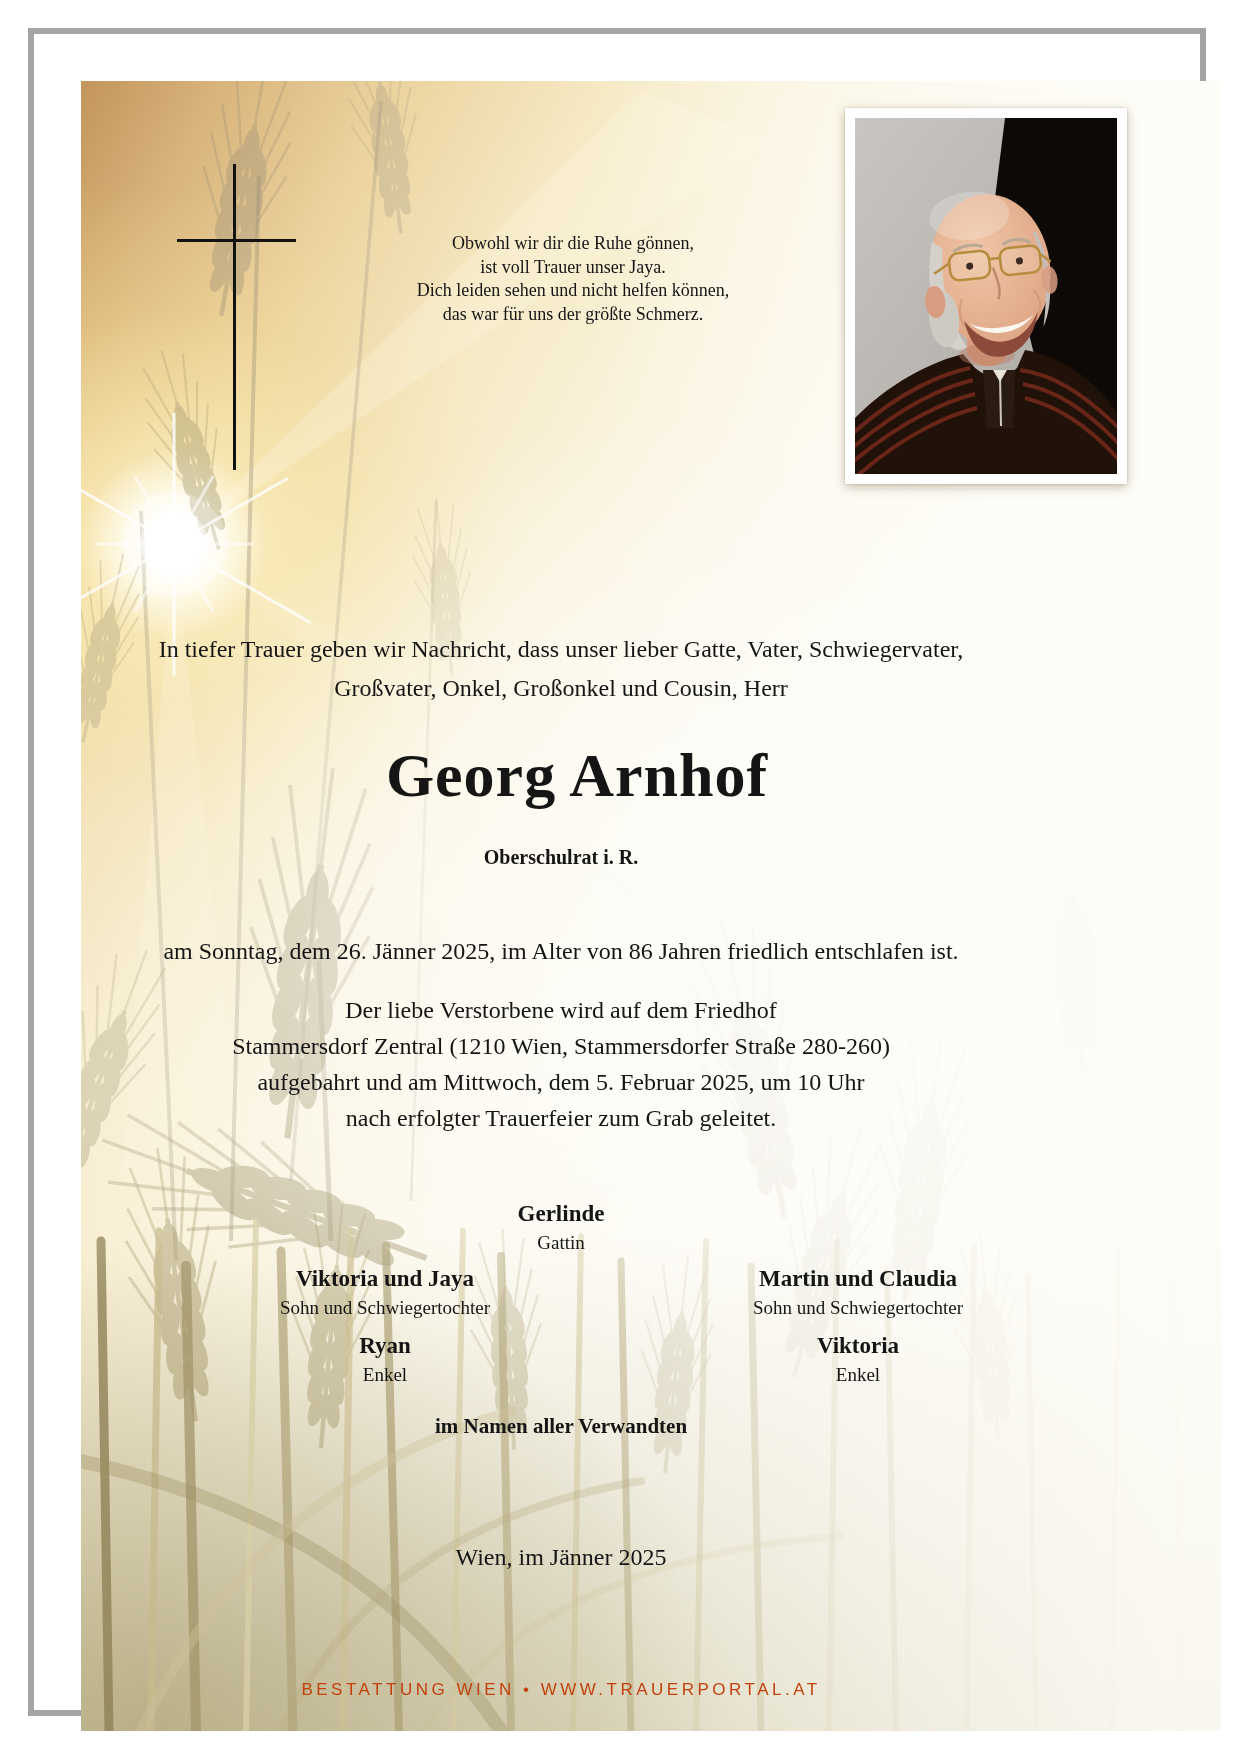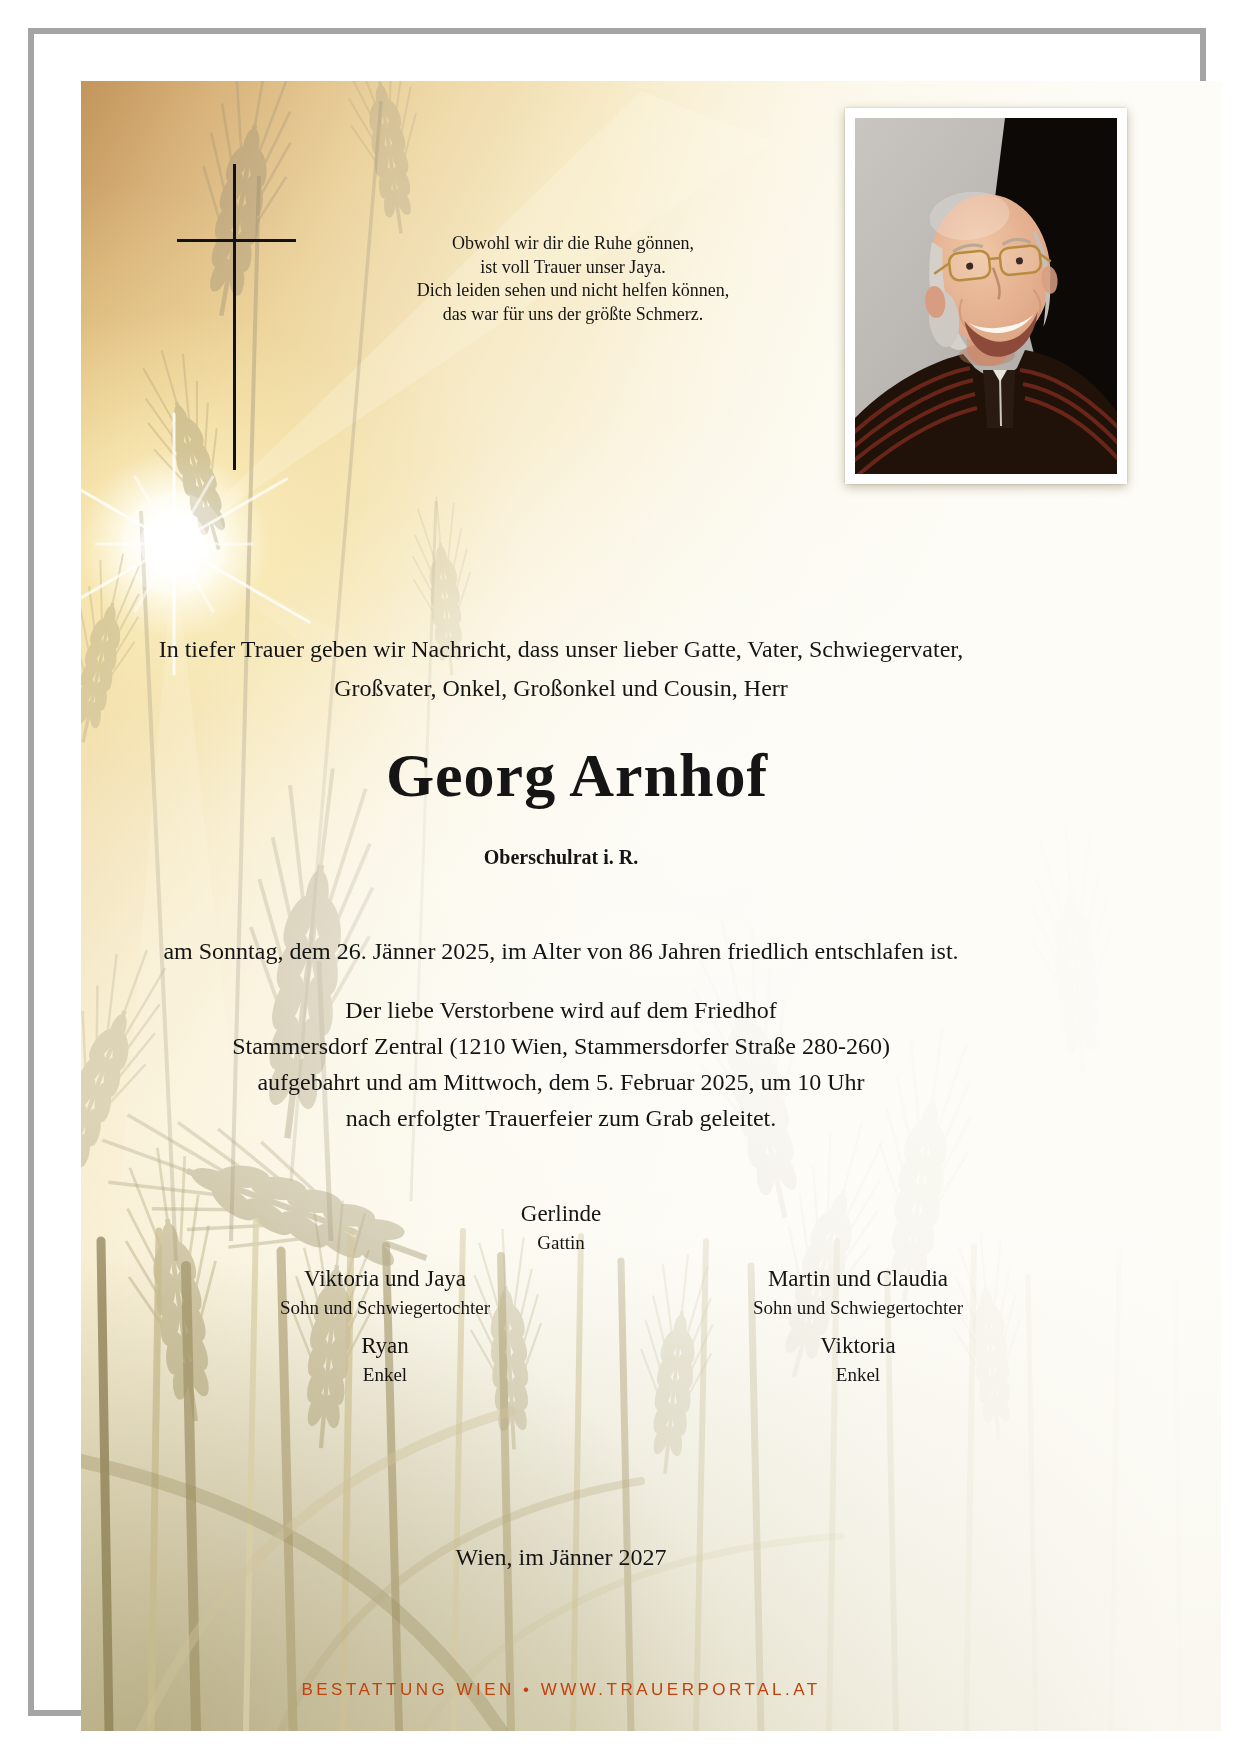--- a/index.html
+++ b/index.html
@@ -30,21 +30,21 @@
   .txt{position:absolute;left:0;width:1122px;text-align:center;}
   .verse{left:353px;top:232px;width:440px;font-size:18px;line-height:23.5px;}
   .announce{top:630px;font-size:24px;line-height:39px;}
   .name{top:740px;font-size:62px;font-weight:bold;letter-spacing:1px;padding-left:16px;}
   .subtitle{top:846px;font-size:20px;font-weight:bold;}
   .death{top:938px;font-size:24px;}
   .funeral{top:992px;font-size:24px;line-height:36px;}
   .spouse{top:1200px;}
   .mcol{position:absolute;top:1265px;width:400px;text-align:center;}
   .mcol.left{left:185px;} .mcol.right{left:658px;}
-  .mname{font-size:23px;font-weight:normal;line-height:28px;}
+  .mname{font-size:23px;font-weight:bold;line-height:28px;}
   .mrel{font-size:19px;line-height:24px;margin:3px 0 12px 0;}
   .spouse .mrel{margin-bottom:0;}
   .closing{top:1414px;font-size:21px;font-weight:bold;}
   .placedate{top:1544px;font-size:24px;}
   .footer{top:1680px;font-family:"Liberation Sans",sans-serif;font-size:17px;
           letter-spacing:3.5px;color:#c2410c;}
   p{margin:0;}
 </style>
 </head>
 <body>
@@ -268,18 +268,19 @@
     <p class="mrel">Enkel</p>
   </div>
 
   <div class="mcol right">
     <p class="mname">Martin und Claudia</p>
     <p class="mrel">Sohn und Schwiegertochter</p>
     <p class="mname">Viktoria</p>
     <p class="mrel">Enkel</p>
   </div>
 
-
-  <div class="txt placedate">Wien, im Jänner 2027</div>
+  <div class="txt closing">im Namen aller Verwandten</div>
+
+  <div class="txt placedate">Wien, im Jänner 2025</div>
 
   <div class="txt footer">BESTATTUNG WIEN • WWW.TRAUERPORTAL.AT</div>
 
 </div>
 
 </body></html>

